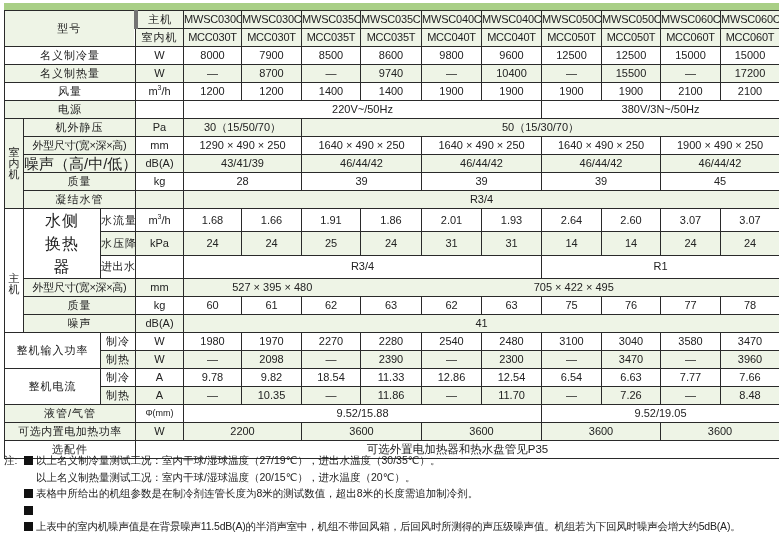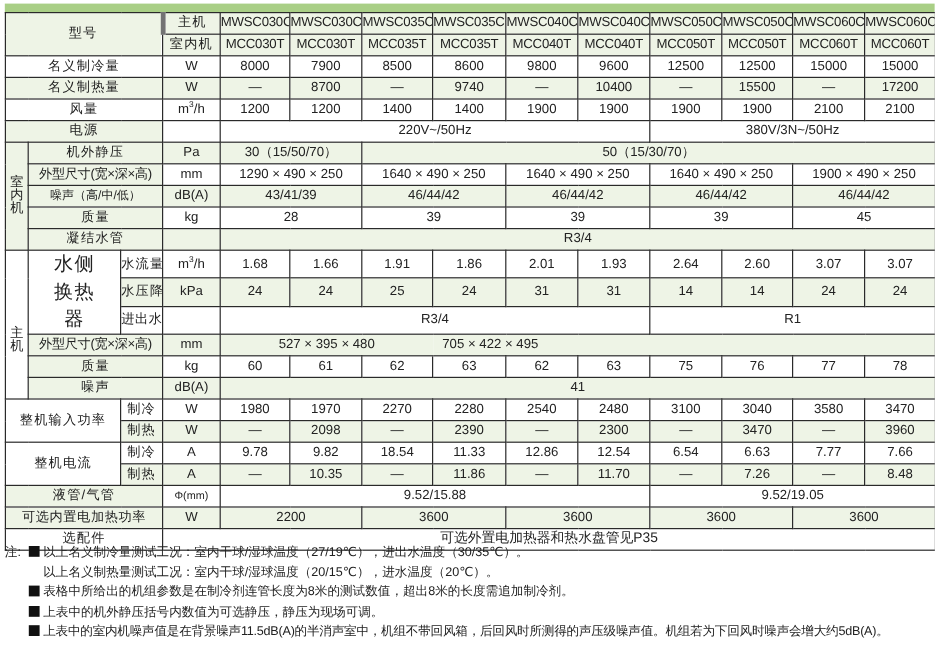--- a/index.html
+++ b/index.html
@@ -135,21 +135,21 @@
   <tr>
     <td class="g" colspan="2" style="font-size:11px;letter-spacing:-0.3px">外型尺寸(宽×深×高)</td>
     <td class="w">mm</td>
     <td class="w" colspan="2">1290 × 490 × 250</td>
     <td class="w" colspan="2">1640 × 490 × 250</td>
     <td class="w" colspan="2">1640 × 490 × 250</td>
     <td class="w" colspan="2">1640 × 490 × 250</td>
     <td class="w" colspan="2">1900 × 490 × 250</td>
   </tr>
   <tr>
-    <td class="g" colspan="2" style="font-size:10px">噪声（高/中/低）</td>
+    <td class="g" colspan="2" style="font-size:15px">噪声（高/中/低）</td>
     <td class="g">dB(A)</td>
     <td class="g" colspan="2">43/41/39</td>
     <td class="g" colspan="2">46/44/42</td>
     <td class="g" colspan="2">46/44/42</td>
     <td class="g" colspan="2">46/44/42</td>
     <td class="g" colspan="2">46/44/42</td>
   </tr>
   <tr>
     <td class="g lbl" colspan="2">质量</td>
     <td class="w">kg</td>
@@ -198,21 +198,21 @@
   <tr>
     <td class="w lbl" style="letter-spacing:0.5px">进出水管尺寸</td>
     <td class="w"></td>
     <td class="w" colspan="6">R3/4</td>
     <td class="w" colspan="4">R1</td>
   </tr>
   <tr>
     <td class="g" colspan="2" style="font-size:11px;letter-spacing:-0.3px">外型尺寸(宽×深×高)</td>
     <td class="g">mm</td>
     <td class="g" colspan="3" style="border-right:none">527 × 395 × 480</td>
-    <td class="g" colspan="7" style="border-left:none;text-align:left;padding-left:8px">705 × 422 × 495</td>
+    <td class="g" colspan="7" style="border-left:none;text-align:center;padding-left:8px">705 × 422 × 495</td>
   </tr>
   <tr>
     <td class="g lbl" colspan="2">质量</td>
     <td class="w">kg</td>
     <td class="w">60</td>
     <td class="w">61</td>
     <td class="w">62</td>
     <td class="w">63</td>
     <td class="w">62</td>
     <td class="w">63</td>
@@ -315,18 +315,18 @@
   <div class="note-row">
     <span class="note-prefix">注:</span><span class="bullet"></span><span>以上名义制冷量测试工况：室内干球/湿球温度（27/19℃），进出水温度（30/35℃）。</span>
   </div>
   <div class="note-row indent2">
     <span>以上名义制热量测试工况：室内干球/湿球温度（20/15℃），进水温度（20℃）。</span>
   </div>
   <div class="note-row indent1">
     <span class="bullet"></span><span>表格中所给出的机组参数是在制冷剂连管长度为8米的测试数值，超出8米的长度需追加制冷剂。</span>
   </div>
   <div class="note-row indent1">
-    <span class="bullet"></span><span>上表中的机外静压括号内数值为可选静压，静压为现场可调。</span>
+    <span class="bullet"></span>
   </div>
   <div class="note-row indent1" style="letter-spacing:-0.2px">
     <span class="bullet"></span><span>上表中的室内机噪声值是在背景噪声11.5dB(A)的半消声室中，机组不带回风箱，后回风时所测得的声压级噪声值。机组若为下回风时噪声会增大约5dB(A)。</span>
   </div>
 </div>
 
 </body></html>

